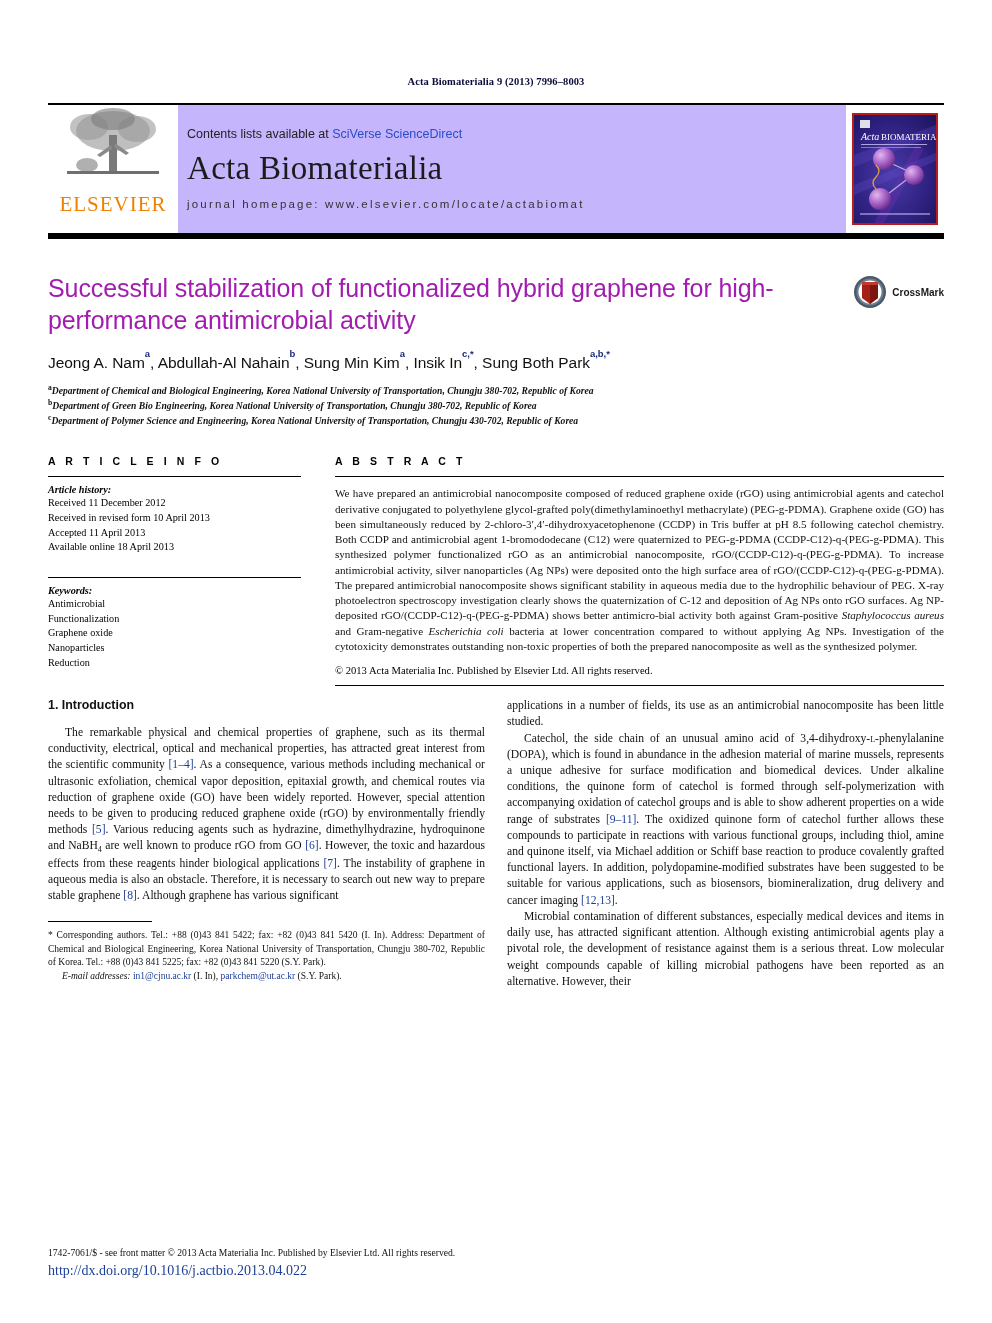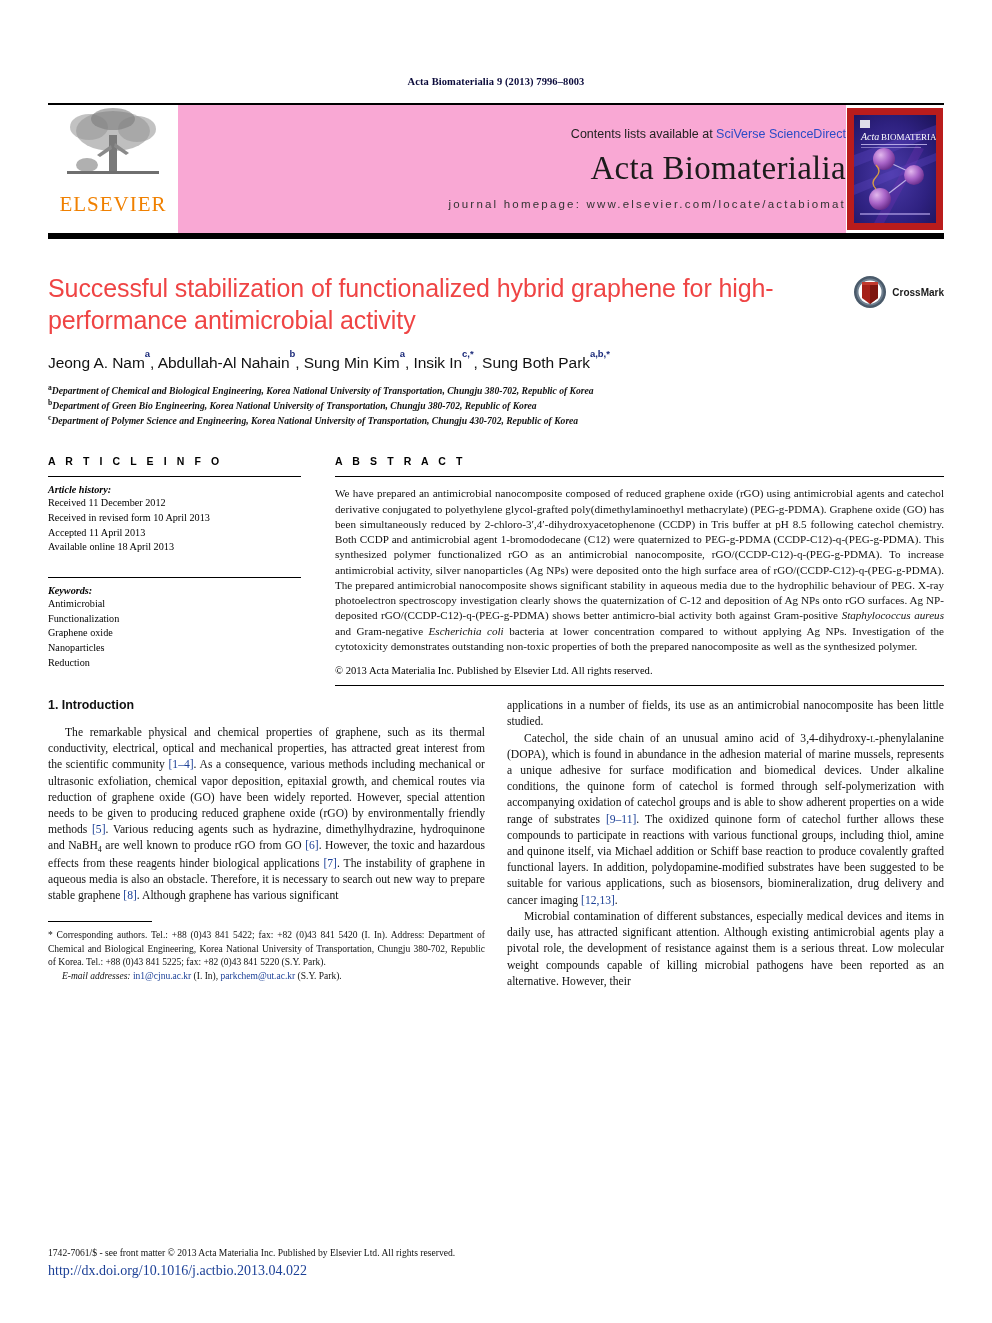--- a/index.html
+++ b/index.html
@@ -45,24 +45,24 @@
     width: 130px;
     flex: none;
     background: #ffffff;
     display: flex;
     flex-direction: column;
     align-items: center;
     justify-content: flex-start;
   }
   .mast-center {
     flex: 1;
-    background: #f9a8d4;
+    background: #c4b5fd;
     display: flex;
     flex-direction: column;
-    align-items: flex-end;
+    align-items: flex-start;
     justify-content: center;
     padding: 4px 0 6px 9px;
   }
   .mast-right {
     width: 98px;
     flex: none;
     display: flex;
     align-items: center;
     justify-content: center;
     background: #ffffff;
@@ -100,36 +100,36 @@
     color: #f08000;
     text-align: center;
     line-height: 1;
     margin-top: 1px;
   }
 
   
   .cover {
     width: 82px;
     height: 108px;
-    border: 7px solid #b91c1c;
+    border: 2px solid #b91c1c;
     position: relative;
     overflow: hidden;
     background: #fde047;
   }
 
   
   .title-block { margin-top: 34px; position: relative; }
   .paper-title {
     font-family: "Liberation Sans", sans-serif;
     font-size: 25px;
     font-weight: 400;
     line-height: 1.26;
     letter-spacing: -0.1px;
     width: 760px;
-    color: #ef4444;
+    color: #a21caf;
   }
   .authors {
     margin-top: 15px;
     font-family: "Liberation Sans", sans-serif;
     font-size: 15.5px;
     color: #111;
     letter-spacing: -0.05px;
   }
   .authors sup { font-size: 9.5px; color: #1b2a7a; font-weight: bold; top: -0.55em; position: relative; }
   .affils { margin-top: 11px; }

